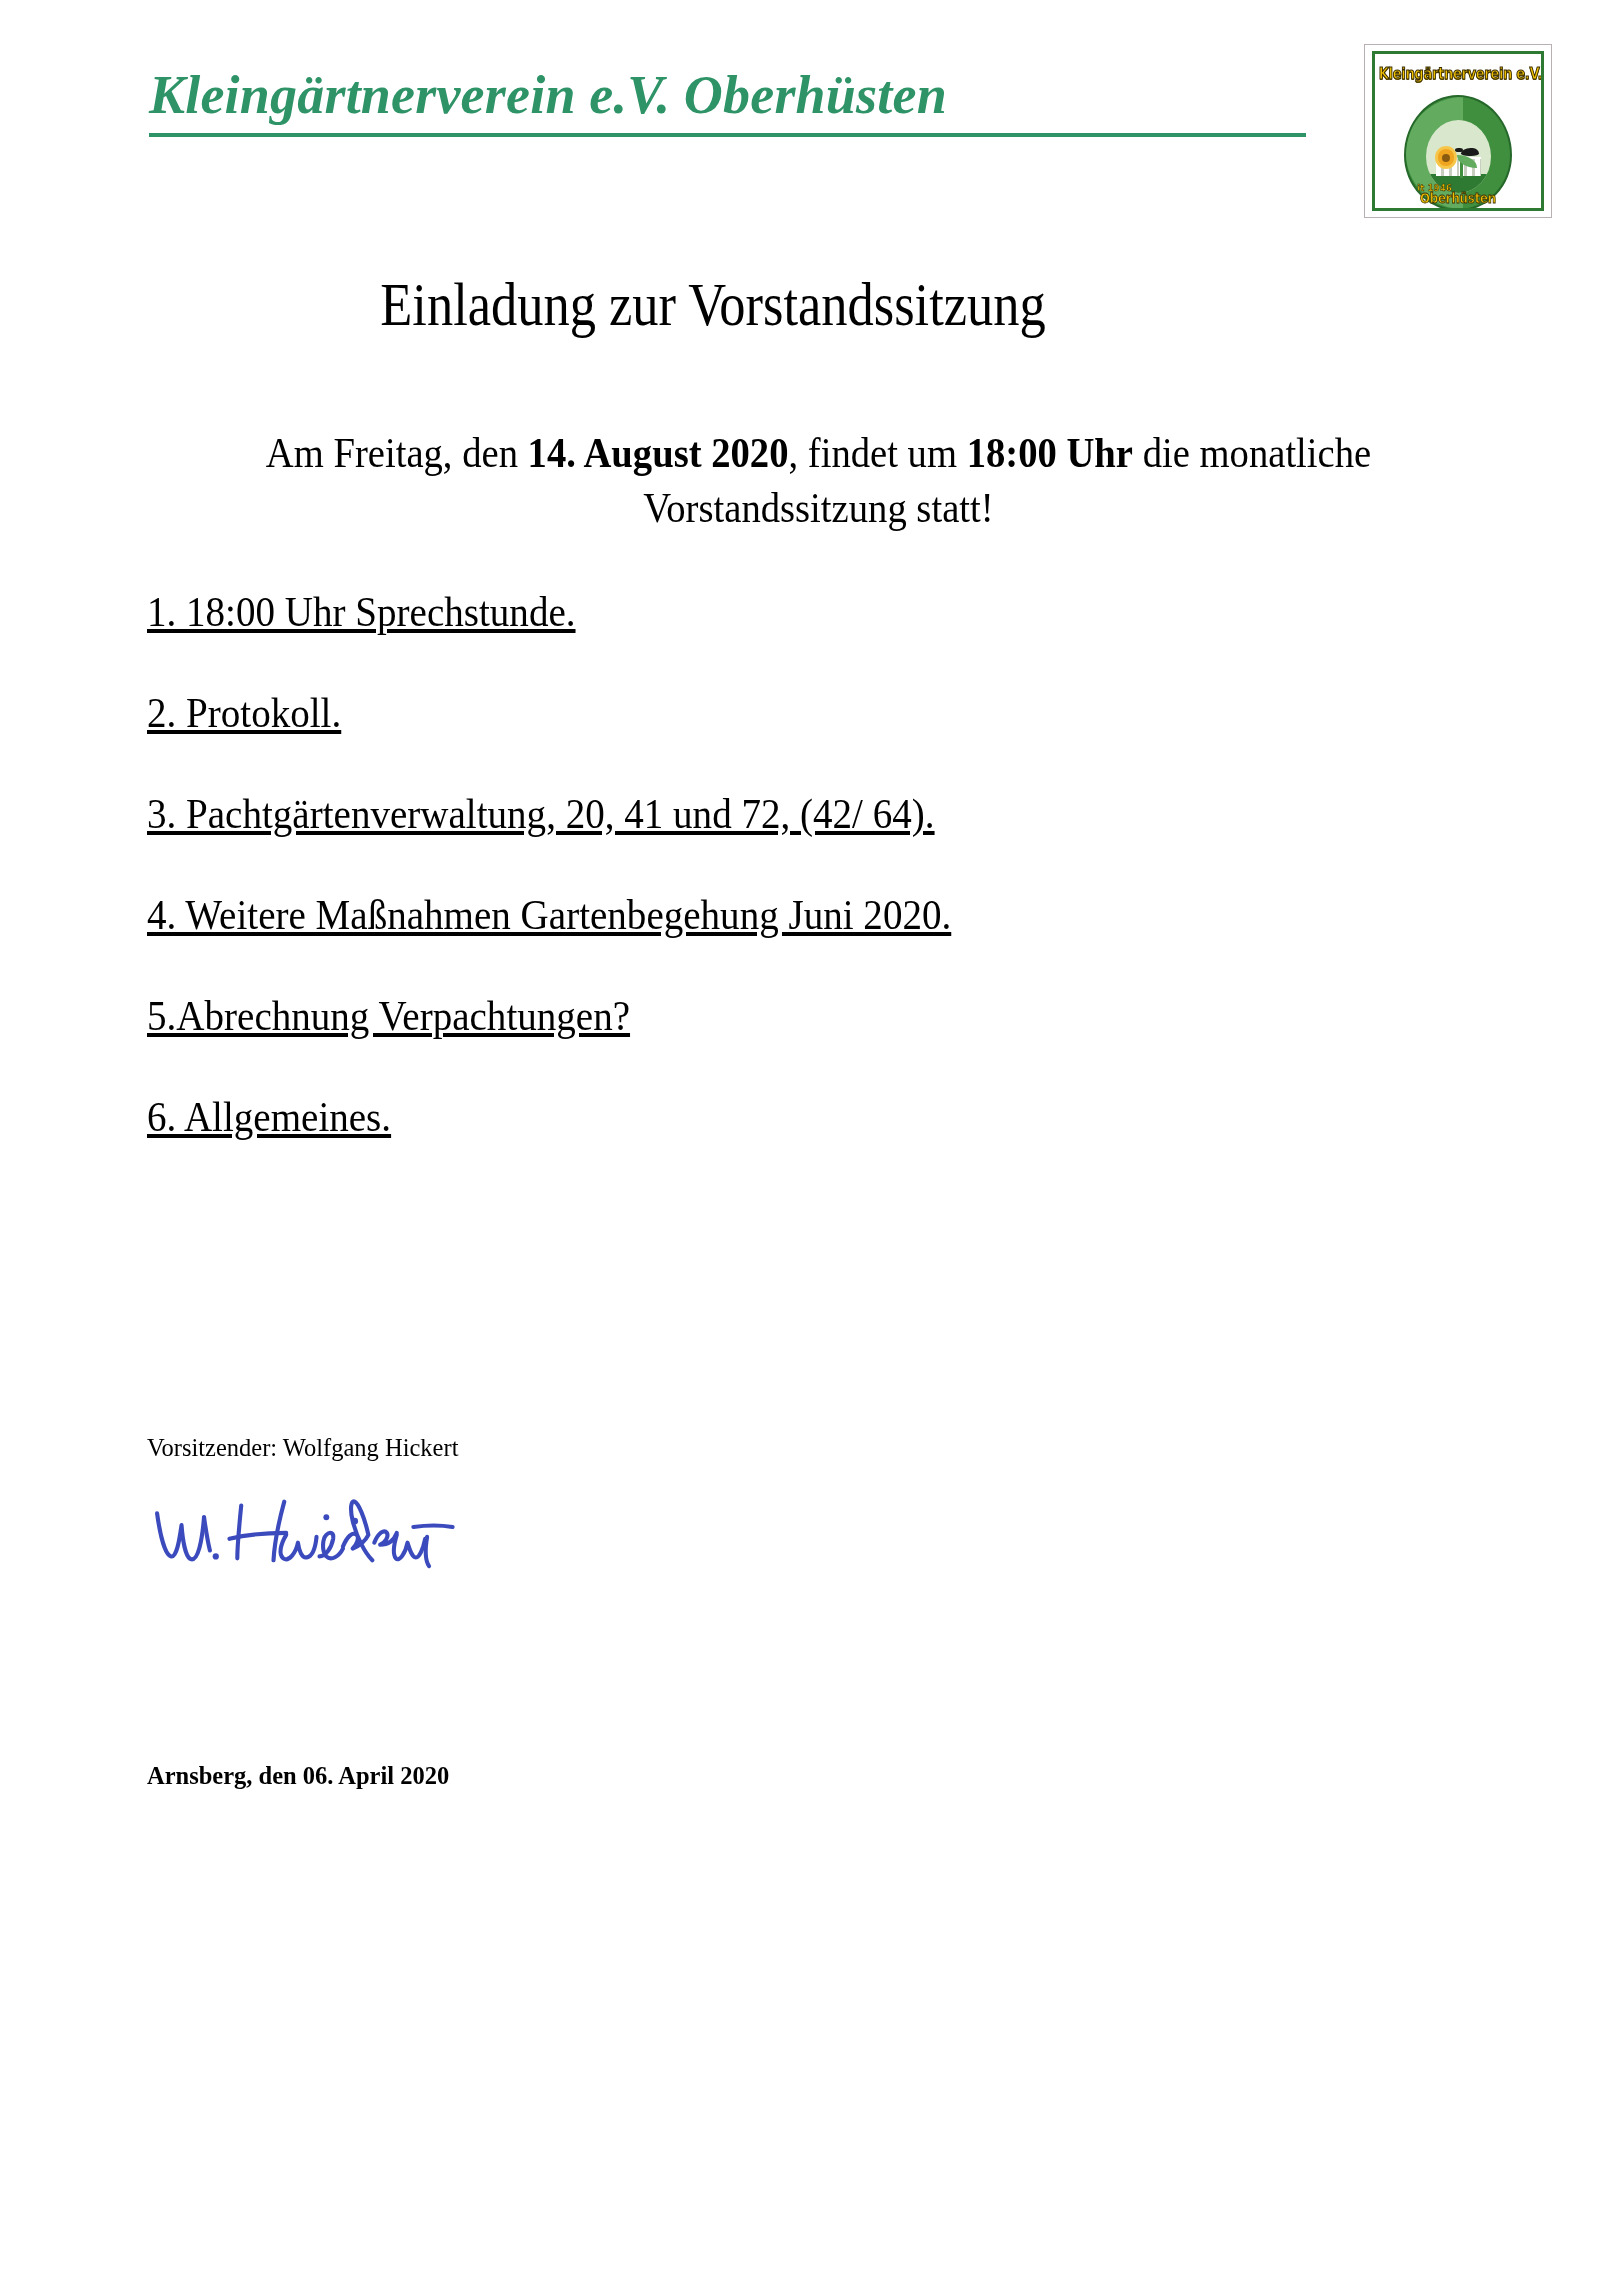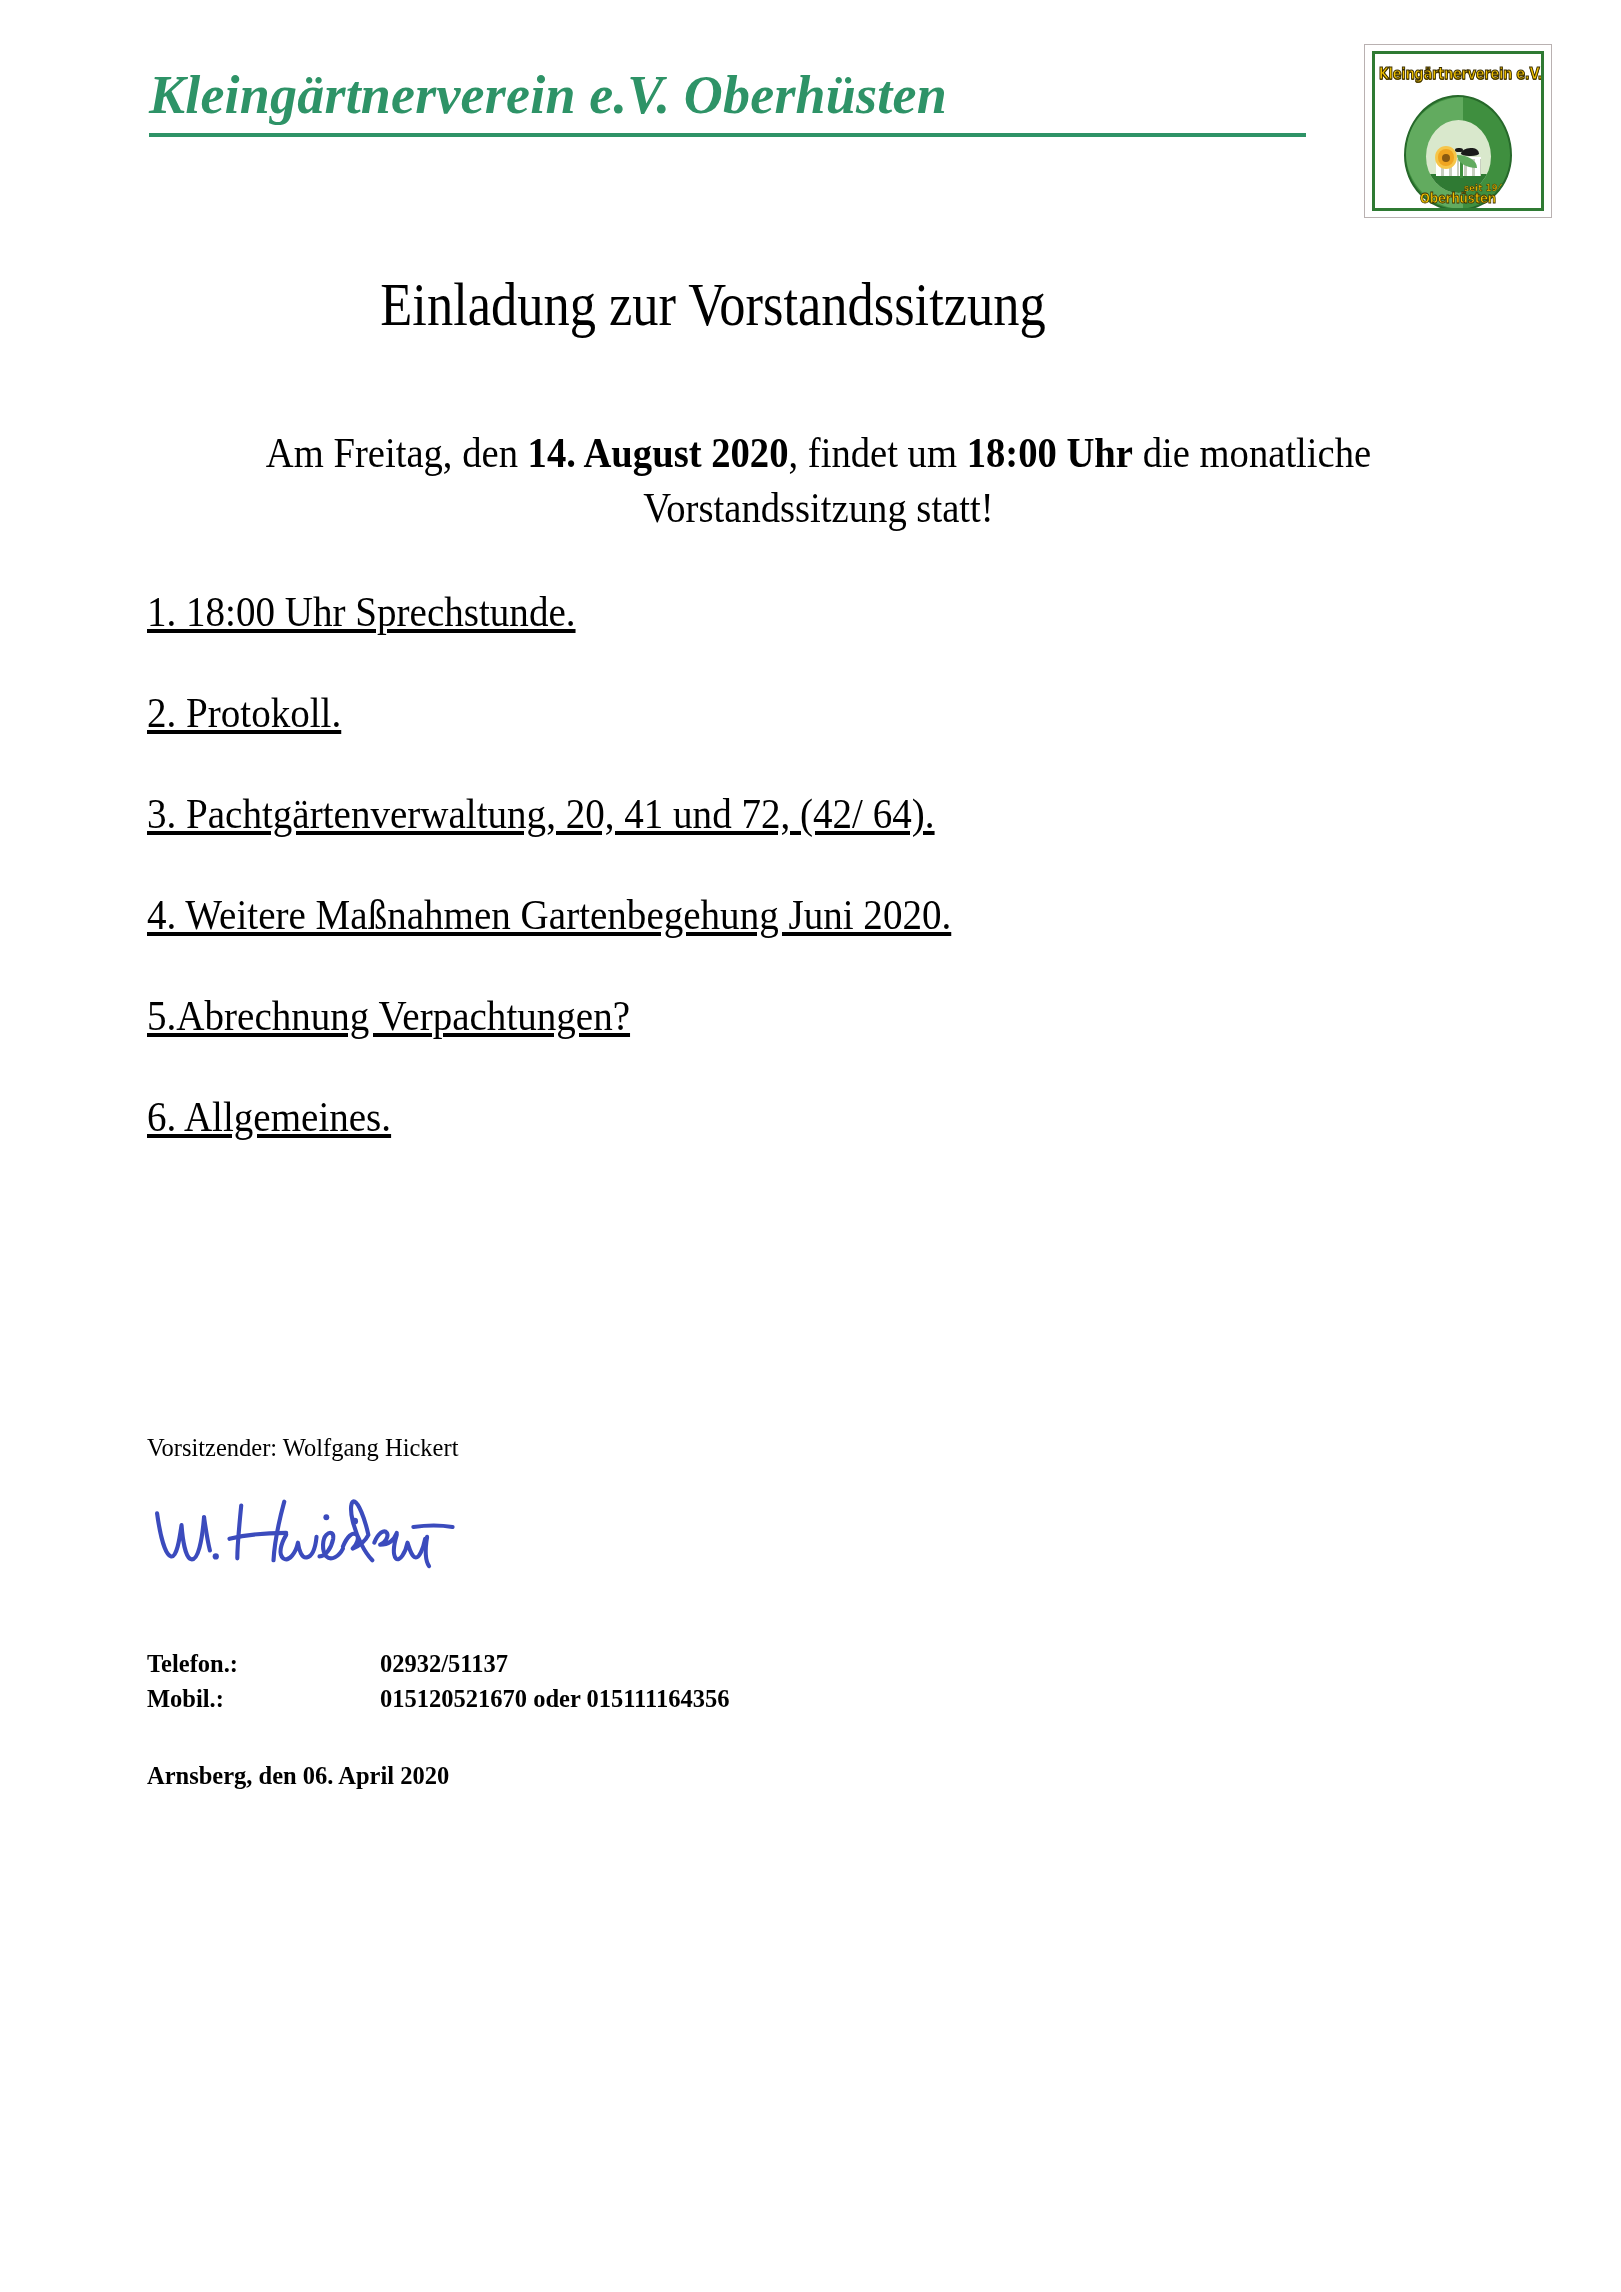--- a/index.html
+++ b/index.html
@@ -188,21 +188,21 @@
     width: 7.8px;
     height: 4.9px;
     background: #1a1a1a;
     border-radius: 50%;
   }
   .logo-seit {
     position: absolute;
     left: 0;
     right: 0;
     bottom: 15.7px;
-    text-align: right;
+    text-align: left;
     font-family: "DejaVu Sans", sans-serif;
     font-weight: bold;
     font-size: 8.3px;
     color: #f2c200;
     -webkit-text-stroke: 0.5px #3a2f05;
     letter-spacing: 0.3px;
   }
   .logo-place {
     position: absolute;
     left: 0;
@@ -375,27 +375,17 @@
           <path d="M255,52 C252,62 251,72 254,76 C258,80 264,70 266,60 C268,66 270,74 274,75 C278,76 282,66 284,56"></path>
           <path d="M286,54 C284,66 284,78 288,84"></path>
           <path d="M272,44 C286,42 300,42 312,44"></path>
           <circle cx="183" cy="34" r="3" fill="#3b4bbd" stroke="none"></circle>
           <circle cx="212" cy="38" r="3.4" fill="#3b4bbd" stroke="none"></circle>
         </g>
       </svg>
     </div>
   </div>
 
-  <div class="contact">
-    <div class="contact-row">
-      <span class="contact-label">Telefon.:</span>
-      <span class="contact-value">02932/51137</span>
-    </div>
-    <div class="contact-row">
-      <span class="contact-label">Mobil.:</span>
-      <span class="contact-value">015120521670 oder 015111164356</span>
-    </div>
-  </div>
 
   <div class="place-date">Arnsberg, den 06. April 2020</div>
 
 </div>
 
 
 </body></html>

